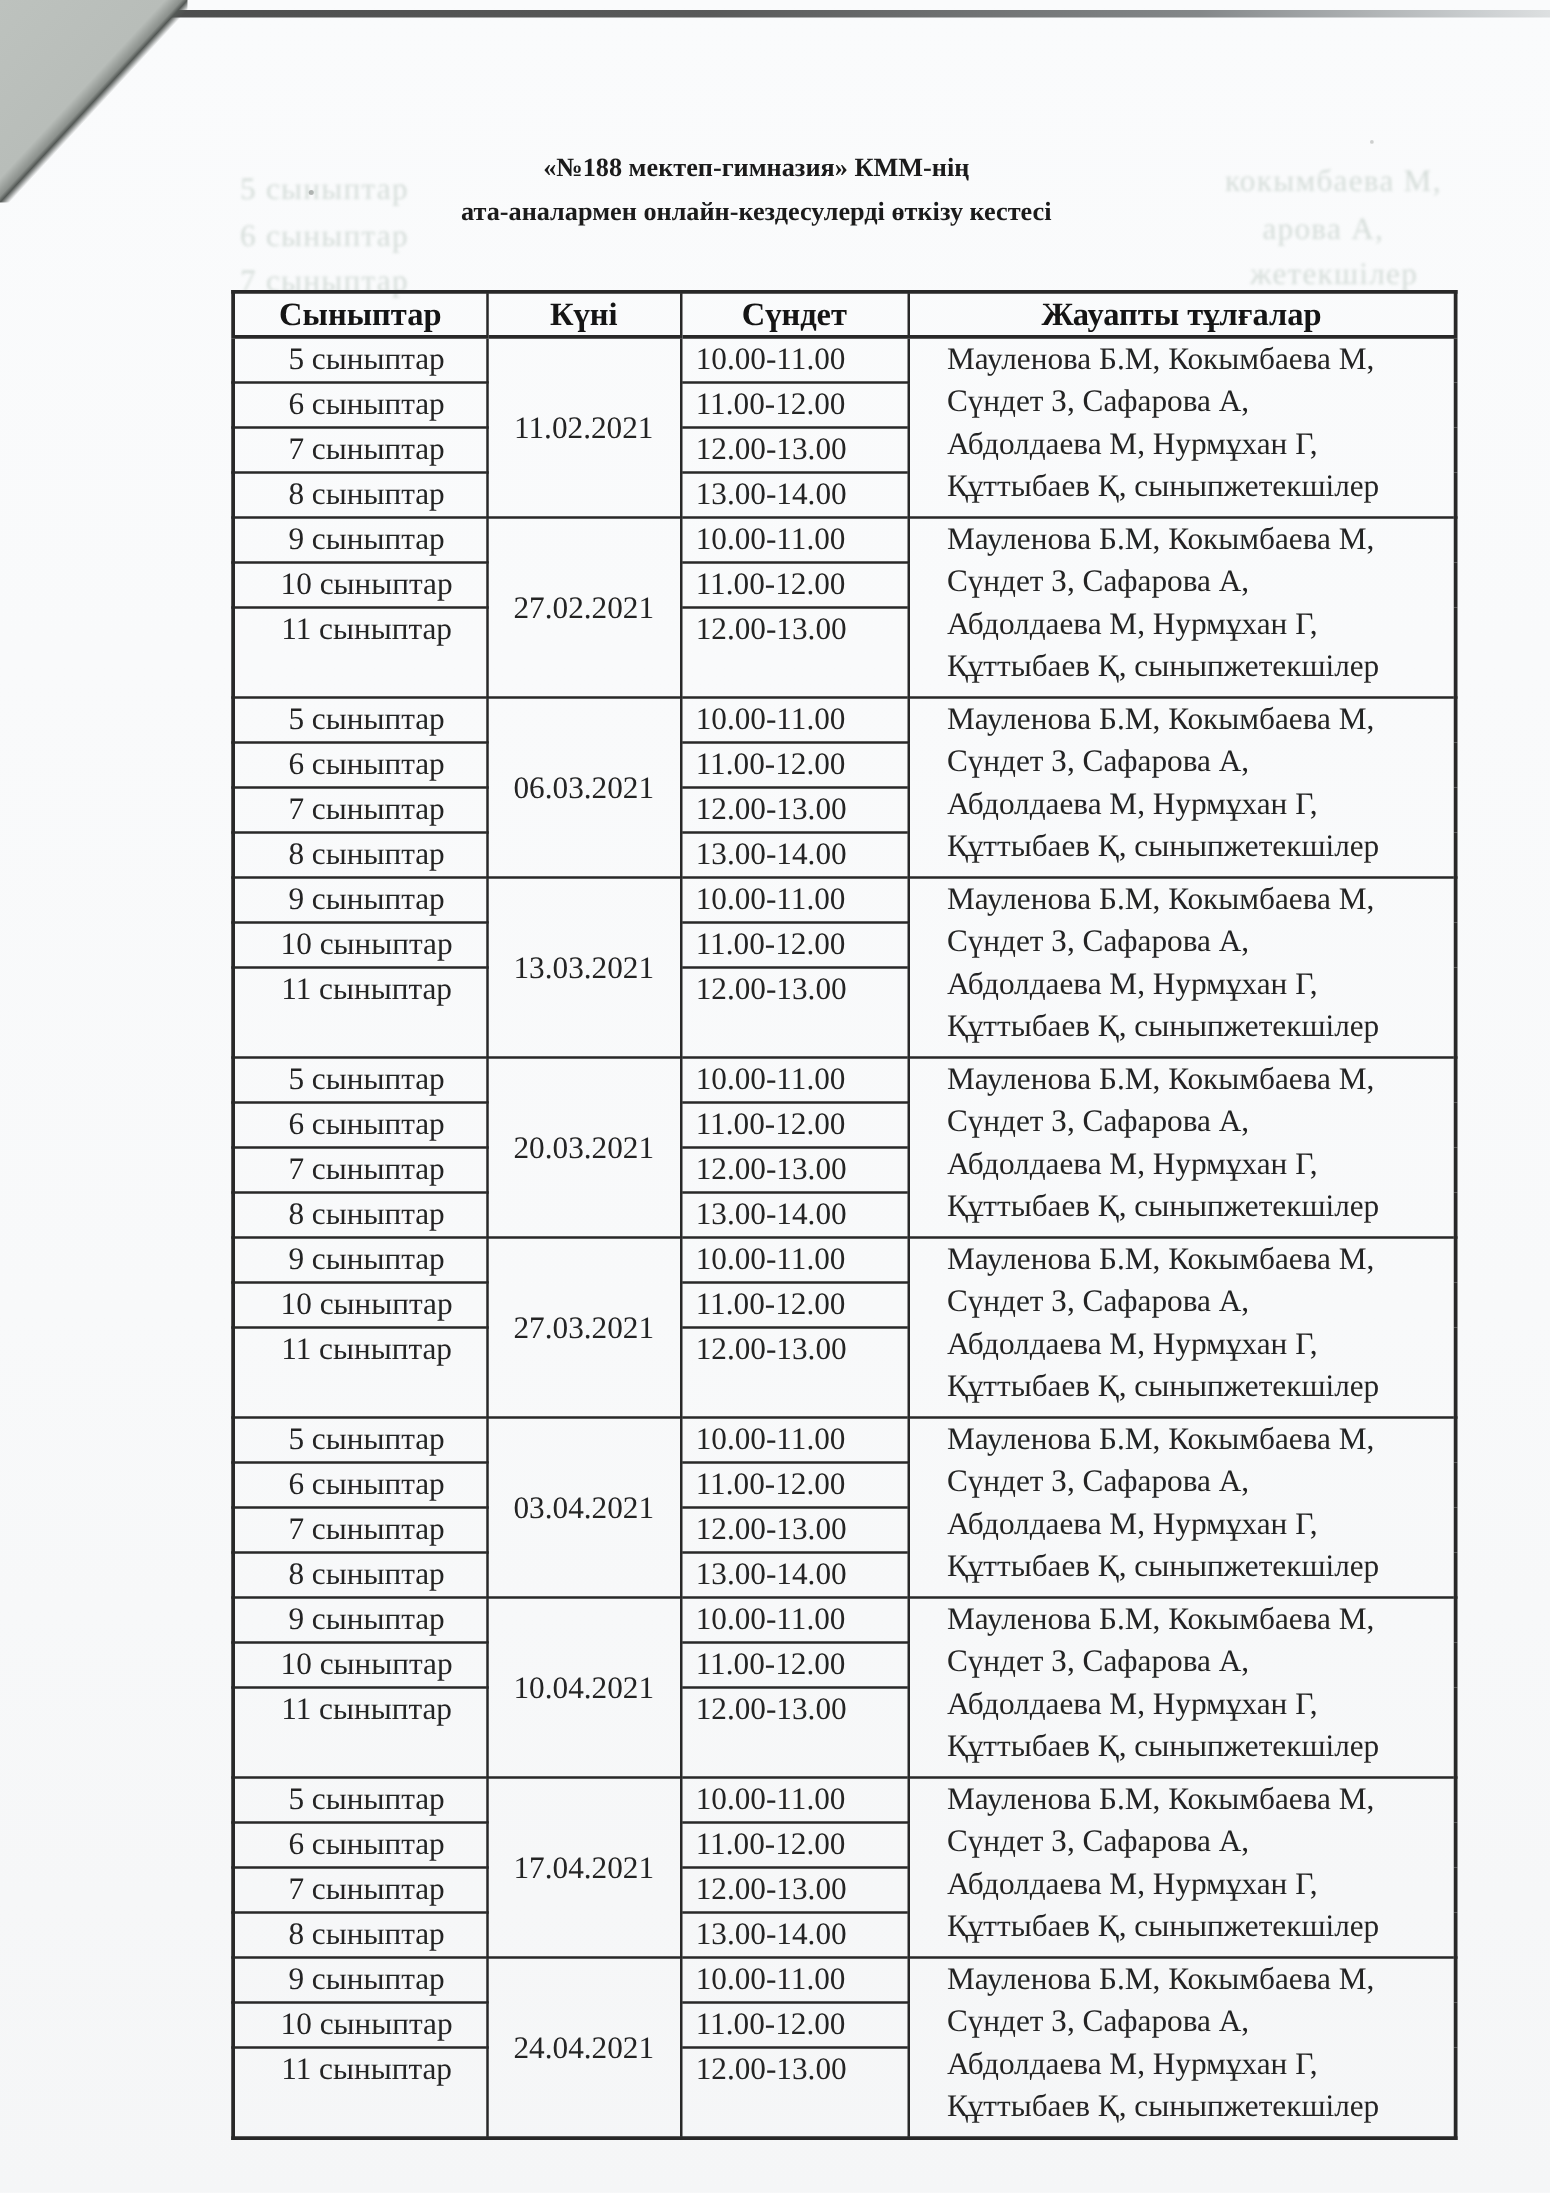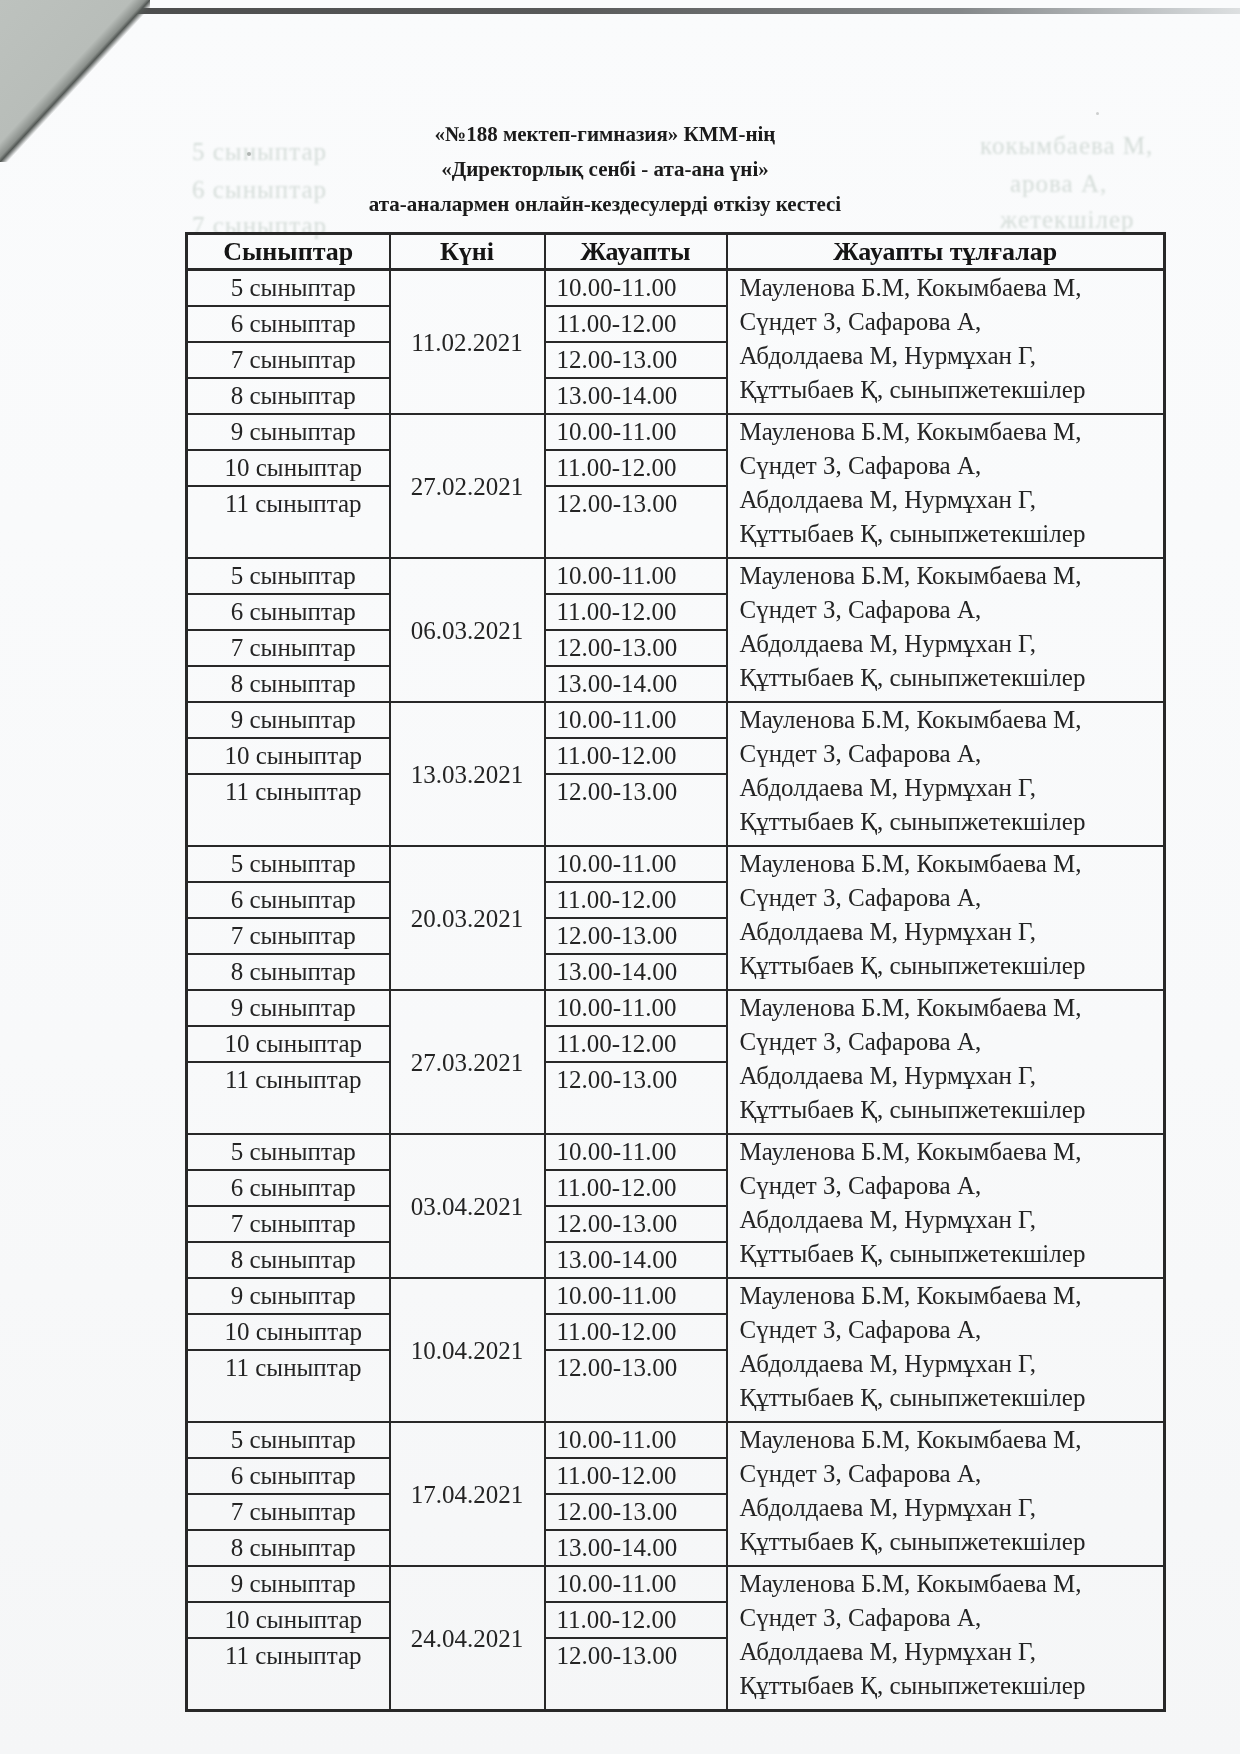--- a/index.html
+++ b/index.html
@@ -55,21 +55,21 @@
   .schedule td{
     border-left:2px solid #282828;border-right:2px solid #282828;
     vertical-align:top;padding:0;line-height:33px;height:34px;
   }
   .schedule td.c-class{border-bottom:2px solid #282828;padding-left:10px;text-align:center;}
   .schedule td.c-time {border-bottom:2px solid #282828;padding-left:11px;text-align:left;}
   .schedule td.c-date {border-bottom:2px solid #282828;text-align:center;vertical-align:middle;}
   .schedule td.c-resp {border-bottom:2px solid #282828;padding-left:12px;text-align:left;}
   .schedule tr.tall td.c-class,
   .schedule tr.tall td.c-time{height:70px;}
-  .c-resp div{height:34px;line-height:33px;white-space:nowrap;overflow:visible;}
+  .c-resp div{height:34px;line-height:33px;white-space:nowrap;overflow:visible;margin-left:18px;}
 </style>
 </head>
 <body>
 
 <div class="scan">
 
   <div class="top-edge"></div>
   <div class="corner-fold"></div>
   <div class="speck s1"></div>
   <div class="speck s2"></div>
@@ -78,36 +78,35 @@
       <span class="bleed" style="left: 192px; top: 138px;">5 сыныптар</span>
       <span class="bleed" style="left: 192px; top: 176px;">6 сыныптар</span>
       <span class="bleed" style="left: 192px; top: 212px;">7 сыныптар</span>
       <span class="bleed" style="left: 980px; top: 132px;">кокымбаева М,</span>
       <span class="bleed" style="left: 1010px; top: 170px;">арова А,</span>
       <span class="bleed" style="left: 1000px; top: 206px;">жетекшілер</span>
     </div>
 
   <div class="title">
     <div>«№188 мектеп-гимназия» КММ-нің</div>
-    <div>«Директорлық сенбі - ата-ана үні»</div>
     <div>ата-аналармен онлайн-кездесулерді өткізу кестесі</div>
   </div>
 
   <table class="schedule">
     <colgroup>
       <col style="width:203px">
       <col style="width:155px">
       <col style="width:182px">
       <col style="width:438px">
     </colgroup>
     <thead>
       <tr>
         <th>Сыныптар</th>
         <th>Күні</th>
-        <th>Жауапты</th>
+        <th>Сүндет</th>
         <th>Жауапты тұлғалар</th>
       </tr>
     </thead>
     <tbody>
         <tr>
           <td class="c-class">5 сыныптар</td>
           <td class="c-date" rowspan="4">11.02.2021</td>
           <td class="c-time">10.00-11.00</td>
           <td class="c-resp" rowspan="4">
             <div>Мауленова Б.М, Кокымбаева М,</div>

